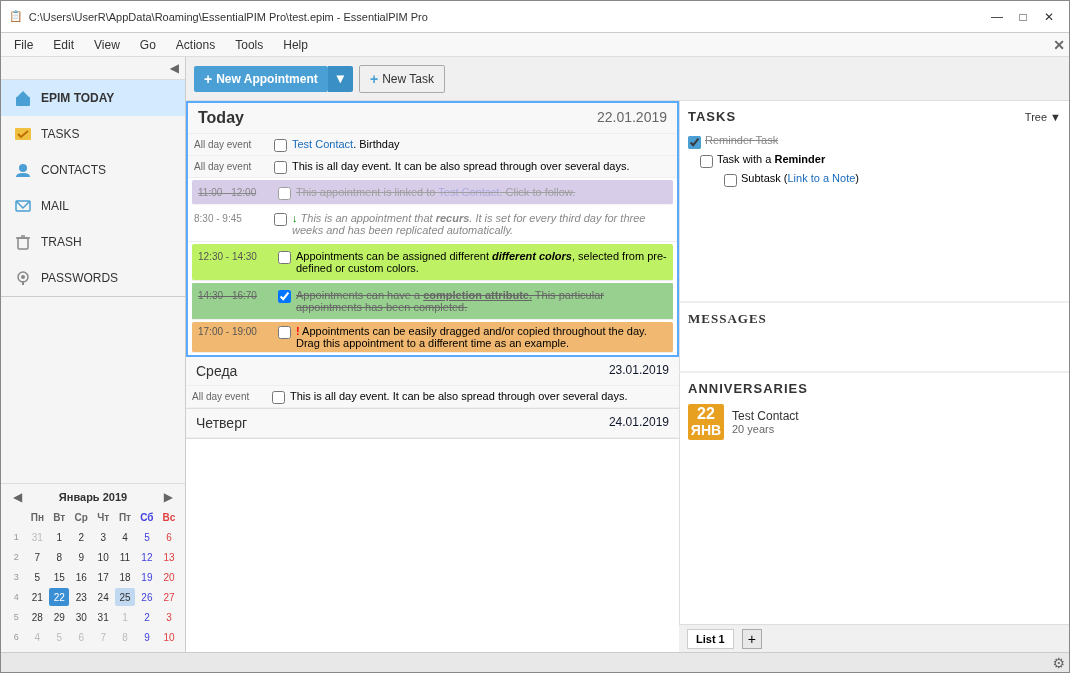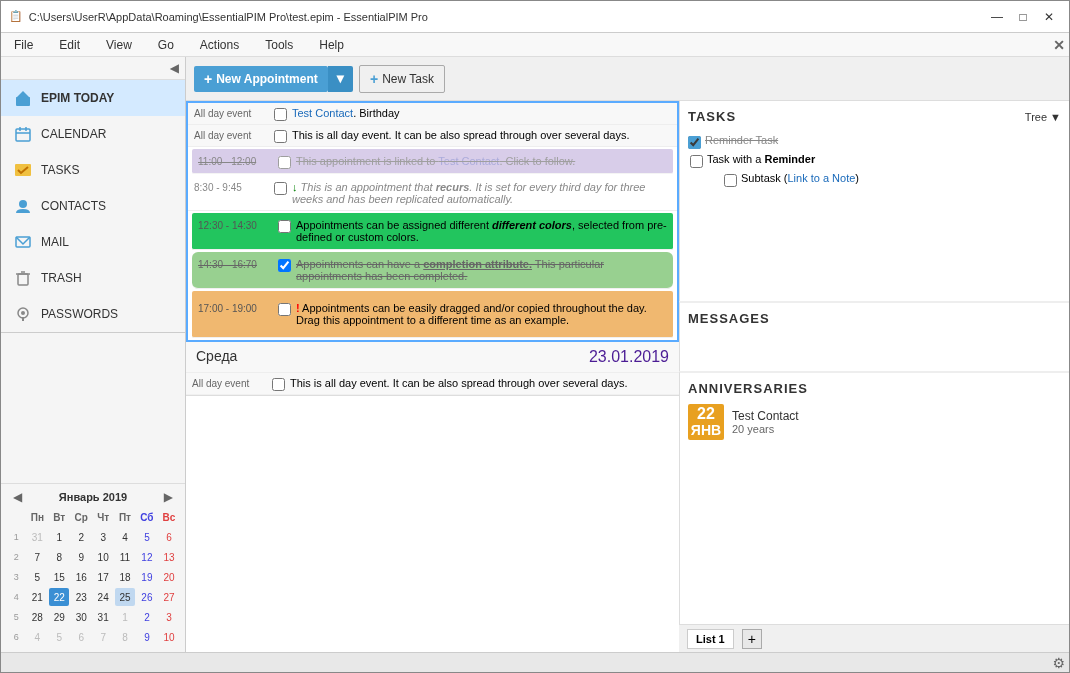--- a/index.html
+++ b/index.html
@@ -5,57 +5,57 @@
     * { box-sizing: border-box; margin: 0; padding: 0; }
     body { font-family: 'Segoe UI', Tahoma, Arial, sans-serif; font-size: 12px; background: #f0f0f0; width: 1070px; height: 673px; overflow: hidden; }
     
     
     .title-bar { background: #fff; height: 32px; display: flex; align-items: center; justify-content: space-between; padding: 0 8px; border-bottom: 1px solid #ccc; }
     .title-bar-left { display: flex; align-items: center; gap: 6px; font-size: 11px; color: #333; }
     .title-bar-right { display: flex; gap: 2px; }
     .title-btn { width: 24px; height: 18px; border: none; background: transparent; cursor: pointer; font-size: 12px; display: flex; align-items: center; justify-content: center; color: #333; }
 
     
-    .menu-bar { background: #f8f8f8; height: 24px; display: flex; align-items: center; padding: 0 4px; border-bottom: 1px solid #ddd; gap: 8px; }
+    .menu-bar { background: #f8f8f8; height: 24px; display: flex; align-items: center; padding: 0 4px; border-bottom: 1px solid #ddd; gap: 2px; }
     .menu-item { padding: 2px 8px; cursor: pointer; font-size: 12px; color: #333; border: 1px solid transparent; }
     .close-x { margin-left: auto; color: #666; cursor: pointer; font-size: 14px; font-weight: bold; }
     .sidebar-item { display: flex; align-items: center; gap: 8px; padding: 8px 12px; cursor: pointer; color: #333; font-size: 13px; }
     .sidebar-item.active { background: #d4eaff; }
     .sidebar-icon { width: 20px; height: 20px; display: flex; align-items: center; justify-content: center; }
     .btn-new-appointment { background: #4a9fd4; color: white; border: none; padding: 5px 10px; cursor: pointer; display: flex; align-items: center; gap: 4px; font-size: 12px; font-weight: bold; border-radius: 2px; }
     .btn-dropdown { background: #3a8fc4; color: white; border: none; padding: 5px 6px; cursor: pointer; border-radius: 0 2px 2px 0; }
     .btn-new-task { background: transparent; border: 1px solid #aaa; padding: 5px 10px; cursor: pointer; display: flex; align-items: center; gap: 4px; font-size: 12px; border-radius: 2px; }
     .day-section { border-bottom: 1px solid #ddd; }
     .day-header { display: flex; justify-content: space-between; padding: 6px 10px; background: #f8f8f8; border-bottom: 1px solid #eee; }
     .day-name { font-size: 14px; font-weight: normal; color: #333; }
     .day-name.today { font-size: 16px; font-weight: bold; color: #333; }
-    .day-date { font-size: 16px; color: #4c1d95; }
+    .day-date { font-size: 12px; color: #0f172a; }
     .day-date.today { font-size: 14px; color: #666; }
     
     .event-row { display: flex; align-items: flex-start; padding: 2px 6px; border-bottom: 1px solid #f0f0f0; min-height: 22px; }
     .event-time { width: 80px; min-width: 80px; font-size: 11px; color: #555; padding-top: 3px; }
     .event-checkbox { margin-right: 5px; margin-top: 3px; }
     .event-content { flex: 1; font-size: 11px; padding: 2px 0; }
     .event-purple-bg { background-color: #c8b8e0; padding: 4px 6px; margin: 2px 0; border-radius: 2px; opacity: 0.7; }
-    .event-red-bg { background-color: #22c55e; padding: 4px 6px; margin: 2px 0; border-radius: 2px; }
+    .event-red-bg { background-color: #bef264; padding: 4px 6px; margin: 2px 0; border-radius: 2px; }
     .event-green-bg { background-color: #98d090; padding: 4px 6px; margin: 2px 0; border-radius: 2px; text-decoration: line-through; color: #666; }
     .event-orange-bg { background-color: #f0b870; padding: 4px 6px; margin: 2px 0; border-radius: 2px; }
     
     .event-link { color: #1a6aba; text-decoration: none; }
     .today-section { border: 2px solid #5aabff; }
     .tasks-header { display: flex; justify-content: space-between; align-items: center; margin-bottom: 8px; }
     .tasks-title { font-size: 13px; font-weight: bold; color: #333; letter-spacing: 1px; }
     .tasks-view-btn { font-size: 11px; color: #333; cursor: pointer; border: none; background: transparent; }
     
     .task-item { display: flex; align-items: flex-start; padding: 2px 0; gap: 4px; }
     .task-checkbox { margin-top: 2px; }
     .task-text { font-size: 11px; }
     .task-completed { text-decoration: line-through; color: #888; }
     .task-indent2 { margin-left: 36px; }
-    .messages-title { font-size: 13px; font-weight: bold; color: #333; letter-spacing: 1px; margin-bottom: 4px; }
+    .messages-title { font-size: 13px; font-weight: bold; color: #333; letter-spacing: 1px; margin-bottom: 4px; font-family: Liberation Serif, serif; }
     .anniversaries-title { font-size: 13px; font-weight: bold; color: #333; letter-spacing: 1px; margin-bottom: 8px; }
     .anniversary-item { display: flex; align-items: center; gap: 8px; }
     .anniversary-badge { background: #e8a020; color: white; width: 36px; height: 36px; display: flex; flex-direction: column; align-items: center; justify-content: center; border-radius: 2px; font-size: 11px; font-weight: bold; }
     .anniversary-badge .day { font-size: 16px; font-weight: bold; line-height: 1; }
     .anniversary-badge .month { font-size: 14px; }
     .anniversary-info .name { font-size: 12px; color: #333; }
     .anniversary-info .years { font-size: 11px; color: #666; }
 
     
     .mini-cal { padding: 4px; background: #f5f5f5; border-top: 1px solid #ddd; }
@@ -128,31 +128,20 @@
       <div class="sidebar-item active">
         <span class="sidebar-icon">
           <svg width="18" height="18" viewBox="0 0 18 18">
               <rect x="2" y="8" width="14" height="9" rx="1" fill="#4a9fd4"></rect>
               <polygon points="9,2 16,9 2,9" fill="#4a9fd4"></polygon>
             </svg>
         </span>
         <span style="font-weight:bold; font-size:12px;">EPIM TODAY</span>
       </div>
 
-      <div class="sidebar-item">
-        <span class="sidebar-icon">
-          <svg width="18" height="18" viewBox="0 0 18 18">
-              <rect x="2" y="4" width="14" height="12" rx="1" fill="none" stroke="#4a9fd4" stroke-width="1.5"></rect>
-              <line x1="2" y1="8" x2="16" y2="8" stroke="#4a9fd4" stroke-width="1.5"></line>
-              <line x1="6" y1="2" x2="6" y2="6" stroke="#4a9fd4" stroke-width="1.5"></line>
-              <line x1="12" y1="2" x2="12" y2="6" stroke="#4a9fd4" stroke-width="1.5"></line>
-            </svg>
-        </span>
-        <span style="font-size:12px;">CALENDAR</span>
-      </div>
 
       <div class="sidebar-item">
         <span class="sidebar-icon">
           <svg width="18" height="18" viewBox="0 0 18 18">
               <rect x="1" y="3" width="16" height="12" rx="1" fill="#f0c040"></rect>
               <polyline points="4,9 7,12 14,6" fill="none" stroke="#c07000" stroke-width="2"></polyline>
             </svg>
         </span>
         <span style="font-size:12px;">TASKS</span>
       </div>
@@ -301,20 +290,24 @@
           <span style="font-size:14px; font-weight:bold; color:#4a9fd4;">+</span>
           <span style="color:#333;">New Task</span>
         </button>
       </div>
 
       <div class="main-panels">
 
         <div class="calendar-scroll">
 
           <div class="day-section today-section">
+            <div class="day-header">
+              <span class="day-name today">Today</span>
+              <span class="day-date today">22.01.2019</span>
+            </div>
 
             <div class="event-row" style="background:#f8f8f8; border-bottom:1px solid #eee;">
               <span class="event-time" style="font-size:10px; color:#666;">All day event</span>
               <input type="checkbox" class="event-checkbox" style="">
               <span class="event-content">
                 <a href="#" class="event-link">Test Contact</a>. Birthday
               </span>
             </div>
 
             <div class="event-row" style="background:#f8f8f8; border-bottom:1px solid #eee;">
@@ -342,31 +335,31 @@
             <div class="event-row event-red-bg" style="margin:2px 4px; border-radius:2px; display:block; padding:4px 6px;">
               <div style="display:flex; align-items:flex-start;">
                 <span class="event-time" style="font-size:10px; color:#555; min-width:80px;">12:30 - 14:30</span>
                 <input type="checkbox" class="event-checkbox" style="">
                 <span class="event-content" style="font-size:11px;">
                   Appointments can be assigned different <span style="font-weight:bold; font-style:italic;">different colors</span>, selected from pre-defined or custom colors.
                 </span>
               </div>
             </div>
 
-            <div class="event-row event-green-bg" style="margin:2px 4px; border-radius:6px; display:block; padding:4px 6px;">
+            <div class="event-row event-green-bg" style="margin:2px 4px; border-radius:1px; display:block; padding:4px 6px;">
               <div style="display:flex; align-items:flex-start;">
                 <span class="event-time" style="font-size:10px; color:#666; min-width:80px; text-decoration:line-through;">14:30 - 16:70</span>
                 <input type="checkbox" class="event-checkbox" checked="" style="">
                 <span class="event-content" style="font-size:11px; text-decoration:line-through; color:#666;">
                   Appointments can have a <span style="font-weight:bold; text-decoration: underline line-through; text-align: right;">completion attribute.</span> This particular appointments has been completed.
                 </span>
               </div>
             </div>
 
-            <div class="event-row event-orange-bg" style="margin:2px 4px; border-radius:2px; display:block; padding:9px 6px;">
+            <div class="event-row event-orange-bg" style="margin:2px 4px; border-radius:2px; display:block; padding:1px 6px;">
               <div style="display:flex; align-items:flex-start;">
                 <span class="event-time" style="font-size:10px; color:#555; min-width:80px;">17:00 - 19:00</span>
                 <input type="checkbox" class="event-checkbox" style="">
                 <span class="event-content" style="font-size:11px;">
                   <span style="color:red; font-weight:bold;">!</span> Appointments can be easily dragged and/or copied throughout the day. Drag this appointment to a different time as an example.
                 </span>
               </div>
             </div>
           </div>
 
@@ -375,36 +368,42 @@
               <span class="day-name">Среда</span>
               <span class="day-date">23.01.2019</span>
             </div>
             <div class="event-row" style="background:#f8f8f8;">
               <span class="event-time" style="font-size:10px; color:#666;">All day event</span>
               <input type="checkbox" class="event-checkbox" style="">
               <span class="event-content">This is all day event. It can be also spread through over several days.</span>
             </div>
           </div>
 
+          <div class="day-section">
+            <div class="day-header">
+              <span class="day-name">Четверг</span>
+              <span class="day-date">24.01.2019</span>
+            </div>
+          </div>
         </div>
 
         <div class="side-panels">
 
           <div class="tasks-section">
             <div class="tasks-header">
               <span class="tasks-title">TASKS</span>
               <button class="tasks-view-btn">Tree ▼</button>
             </div>
 
             <div class="task-item">
               <input type="checkbox" class="task-checkbox" checked="" style="accent-color: rgb(74, 159, 212);">
               <span class="task-text task-completed">Reminder Task</span>
             </div>
 
-            <div class="task-item" style="margin-left:2px;">
+            <div class="task-item" style="margin-left:12px;">
               <input type="checkbox" class="task-checkbox" style="">
               <span class="task-text">Task with a <strong>Reminder</strong></span>
             </div>
 
             <div class="task-item task-indent2" style="margin-left:36px;">
               <input type="checkbox" class="task-checkbox" style="">
               <span class="task-text">Subtask (<a href="#" class="event-link">Link to a Note</a>)</span>
             </div>
           </div>
 

